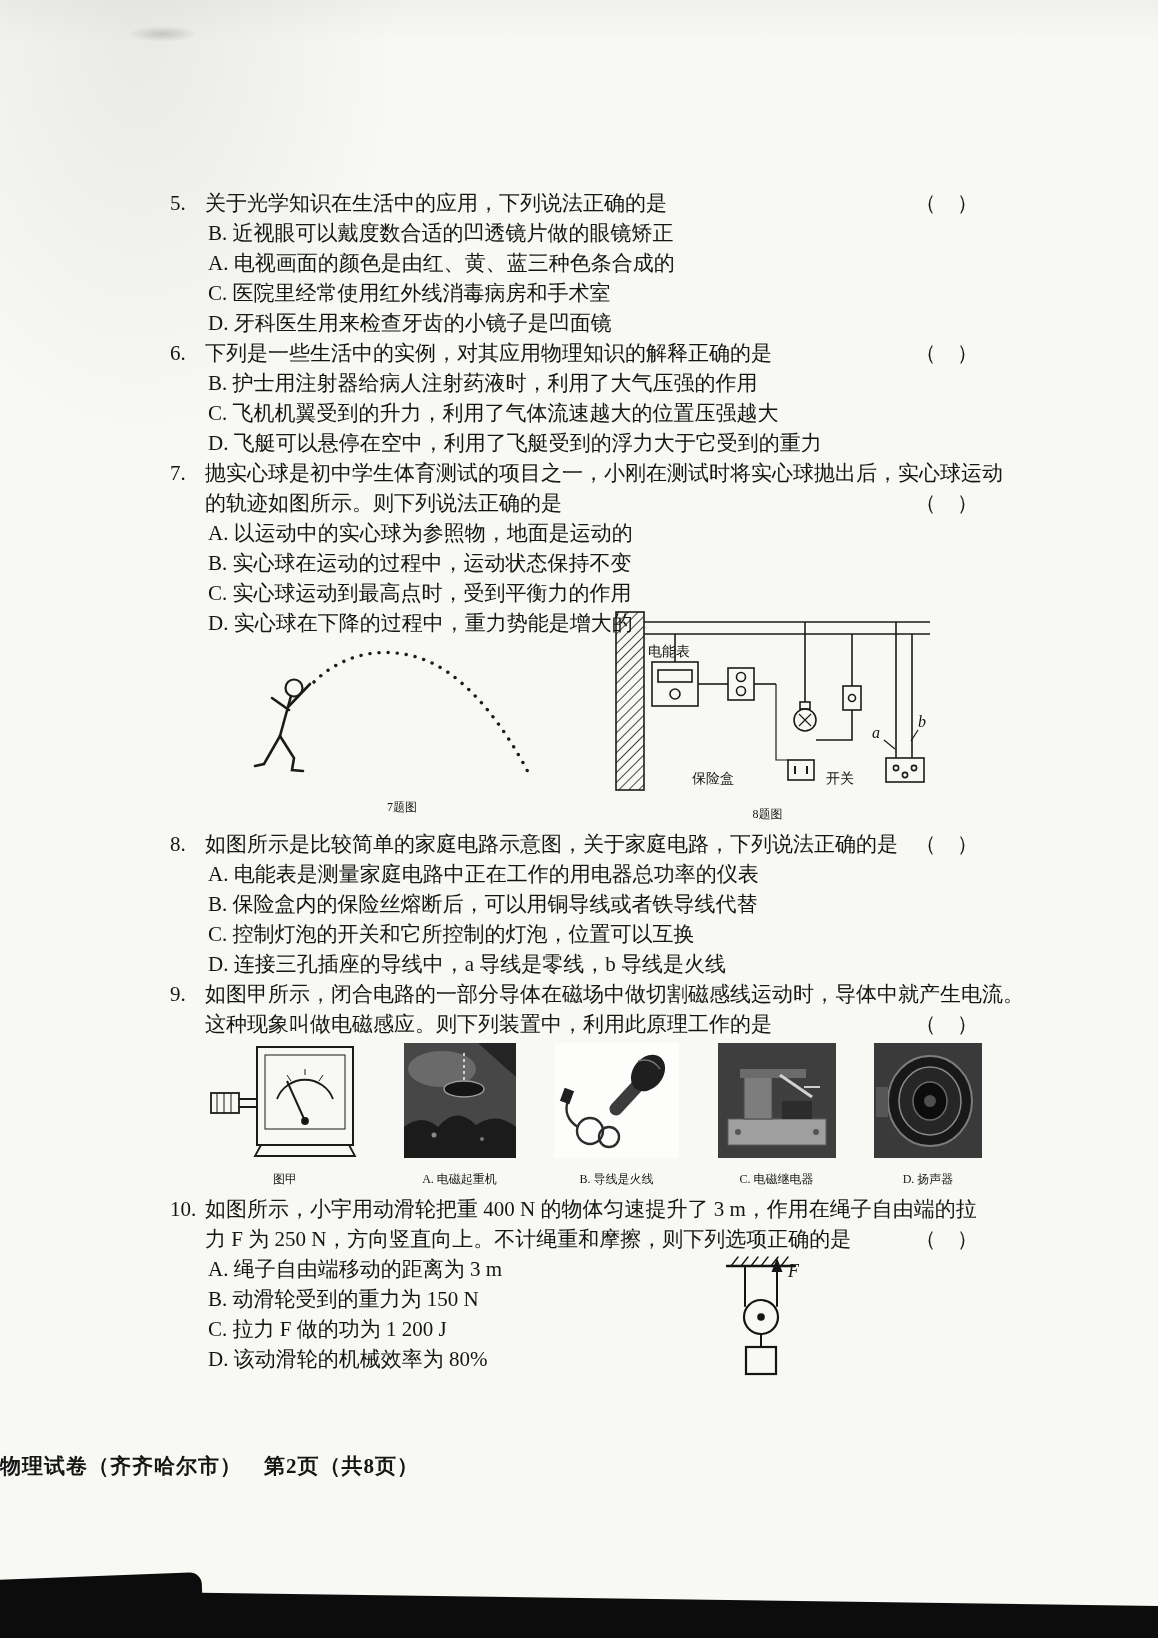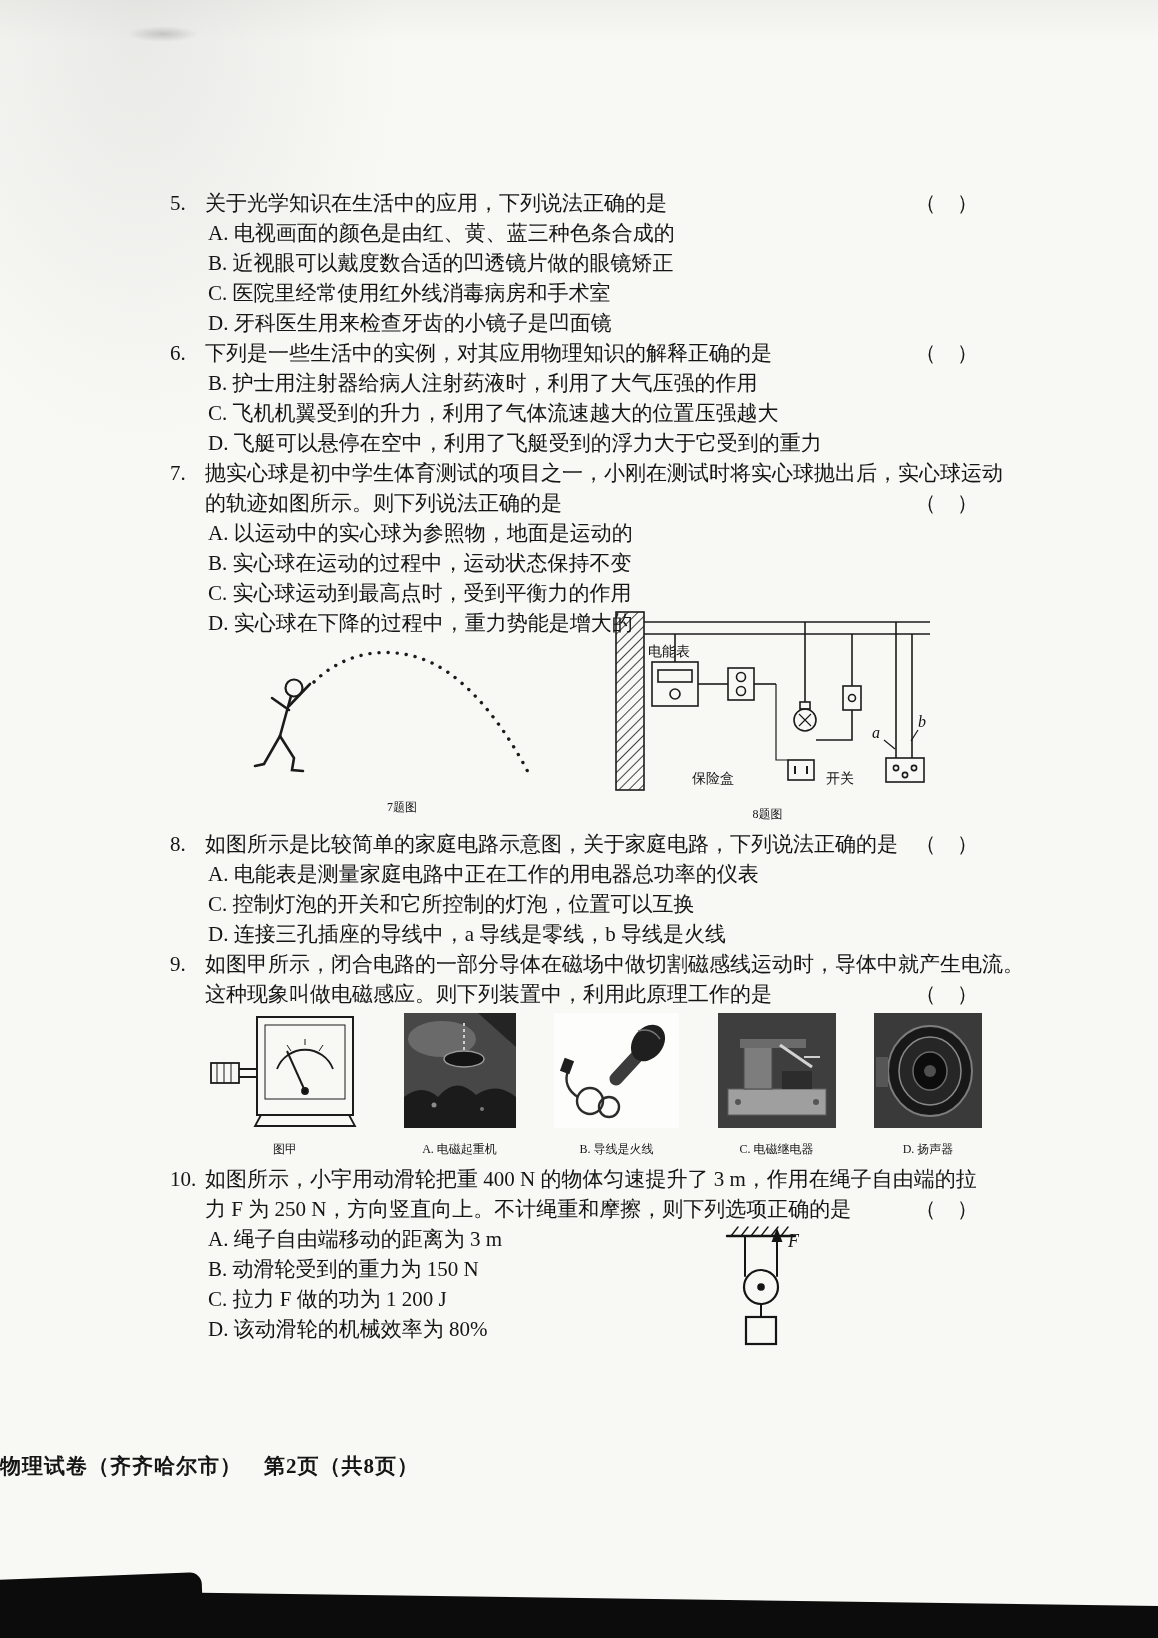--- a/index.html
+++ b/index.html
@@ -42,22 +42,22 @@
 <div class="page">
   <div class="smudge"></div>
 
   <div class="content">
 
     <section>
       <div class="line">
         <span class="qnum">5.</span><span>关于光学知识在生活中的应用，下列说法正确的是</span>
         <span class="bracket">（　）</span>
       </div>
+      <div class="line opt"><span>B. 近视眼可以戴度数合适的凹透镜片做的眼镜矫正</span></div>
       <div class="line opt"><span>A. 电视画面的颜色是由红、黄、蓝三种色条合成的</span></div>
-      <div class="line opt"><span>B. 近视眼可以戴度数合适的凹透镜片做的眼镜矫正</span></div>
       <div class="line opt"><span>C. 医院里经常使用红外线消毒病房和手术室</span></div>
       <div class="line opt"><span>D. 牙科医生用来检查牙齿的小镜子是凹面镜</span></div>
     </section>
 
     <section>
       <div class="line">
         <span class="qnum">6.</span><span>下列是一些生活中的实例，对其应用物理知识的解释正确的是</span>
         <span class="bracket">（　）</span>
       </div>
       <div class="line opt"><span>B. 护士用注射器给病人注射药液时，利用了大气压强的作用</span></div>
@@ -145,20 +145,21 @@
         <figcaption>8题图</figcaption>
       </figure>
     </div>
 
     <section>
       <div class="line">
         <span class="qnum">8.</span><span>如图所示是比较简单的家庭电路示意图，关于家庭电路，下列说法正确的是</span>
         <span class="bracket">（　）</span>
       </div>
       <div class="line opt"><span>A. 电能表是测量家庭电路中正在工作的用电器总功率的仪表</span></div>
+      <div class="line opt"><span>B. 保险盒内的保险丝熔断后，可以用铜导线或者铁导线代替</span></div>
       <div class="line opt"><span>C. 控制灯泡的开关和它所控制的灯泡，位置可以互换</span></div>
       <div class="line opt"><span>D. 连接三孔插座的导线中，a 导线是零线，b 导线是火线</span></div>
     </section>
 
     <section>
       <div class="line">
         <span class="qnum">9.</span><span>如图甲所示，闭合电路的一部分导体在磁场中做切割磁感线运动时，导体中就产生电流。</span>
       </div>
       <div class="line cont">
         <span>这种现象叫做电磁感应。则下列装置中，利用此原理工作的是</span>

